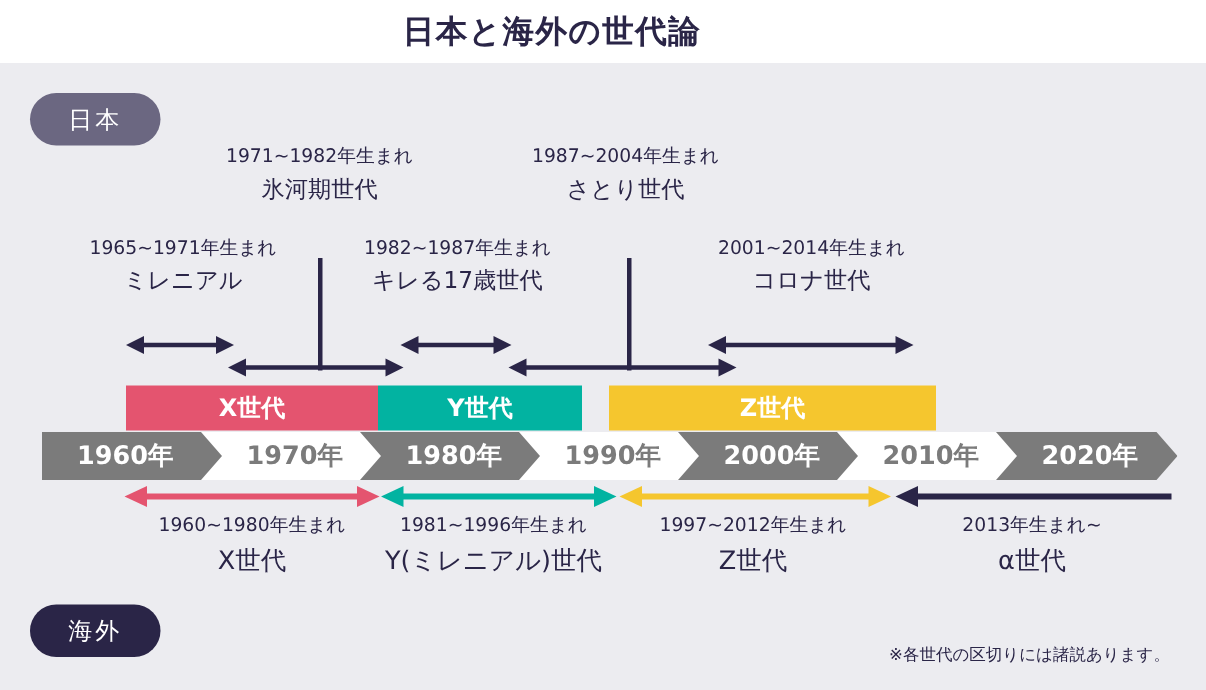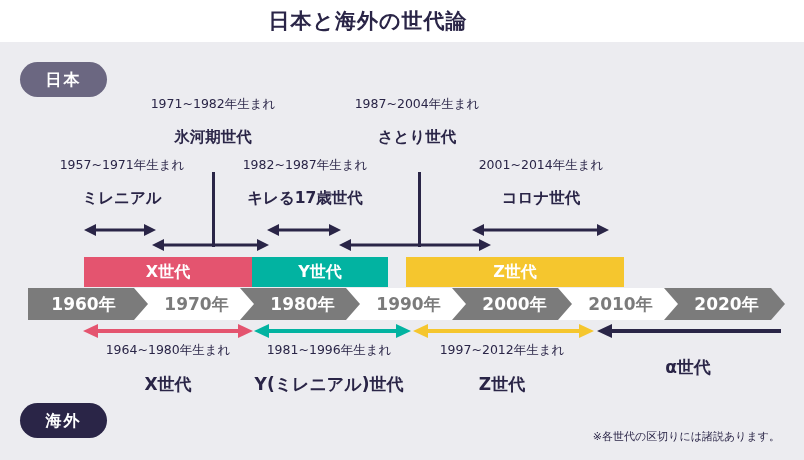--- a/index.html
+++ b/index.html
@@ -8,30 +8,30 @@
     font-family:"DejaVu Sans","Liberation Sans",sans-serif;
     background:#ffffff;
   }
   .panel { position:absolute; left:0; top:42px; width:804px; height:418px; background:#ECECF0; }
   .title {
     position:absolute; left:0; top:7px; width:736px; text-align:center;
     font-size:21px; font-weight:bold; color:#2A2547; letter-spacing:1px;
   }
   .badge {
     position:absolute; left:20px; width:87px; height:35px; border-radius:18px;
-    color:#fff; font-size:16px; font-weight:bold; text-align:center; line-height:35px;
+    color:#fff; font-size:16px; font-weight:normal; text-align:center; line-height:35px;
     letter-spacing:2px;
   }
   .badge.japan { top:62px; background:#6B6781; }
   .badge.overseas { top:403px; background:#2A2547; }
 
   
   .gen-label { position:absolute; width:220px; text-align:center; color:#2A2547; }
   .gen-label .years { font-size:12.5px; }
-  .gen-label .name  { font-size:15.5px; font-weight:bold; margin-top:14px; }
+  .gen-label .name  { font-size:15.5px; font-weight:normal; margin-top:3px; }
   .gen-label.big .name { font-size:17px; }
 
   
   .arrow { position:absolute; height:14px; --c:#2A2547; --head:12px; --shaft:3px; }
   .arrow .shaft {
     position:absolute; top:50%; transform:translateY(-50%);
     left:calc(var(--head) - 4px); right:calc(var(--head) - 4px);
     height:var(--shaft); background:var(--c);
   }
   .arrow.no-right .shaft { right:0; }
@@ -77,21 +77,21 @@
 <div class="gen-label" style="left:103px; top:96px;">
   <div class="years">1971~1982年生まれ</div>
   <div class="name">氷河期世代</div>
 </div>
 <div class="gen-label" style="left:307px; top:96px;">
   <div class="years">1987~2004年生まれ</div>
   <div class="name">さとり世代</div>
 </div>
 
 <div class="gen-label" style="left:12px; top:157px;">
-  <div class="years">1957~1971年生まれ</div>
+  <div class="years">1965~1971年生まれ</div>
   <div class="name">ミレニアル</div>
 </div>
 <div class="gen-label" style="left:195px; top:157px;">
   <div class="years">1982~1987年生まれ</div>
   <div class="name">キレる17歳世代</div>
 </div>
 <div class="gen-label" style="left:431px; top:157px;">
   <div class="years">2001~2014年生まれ</div>
   <div class="name">コロナ世代</div>
 </div>
@@ -152,28 +152,29 @@
   <span class="head-l"></span>
   <span class="shaft"></span>
   <span class="head-r"></span>
 </div>
 <div class="arrow thick no-right" style="left:597px; top:323px; width:184px; --c:#2A2547;">
   <span class="head-l"></span>
   <span class="shaft"></span>
 </div>
 
 <div class="gen-label big" style="left:58px; top:342px;">
-  <div class="years">1964~1980年生まれ</div>
+  <div class="years">1960~1980年生まれ</div>
   <div class="name">X世代</div>
 </div>
 <div class="gen-label big" style="left:219px; top:342px;">
   <div class="years">1981~1996年生まれ</div>
   <div class="name">Y(ミレニアル)世代</div>
 </div>
 <div class="gen-label big" style="left:392px; top:342px;">
   <div class="years">1997~2012年生まれ</div>
   <div class="name">Z世代</div>
 </div>
 <div class="gen-label big" style="left:578px; top:342px;">
+  <div class="years">2013年生まれ~</div>
   <div class="name">α世代</div>
 </div>
 
 <div class="footnote">※各世代の区切りには諸説あります。</div>
 
 </body></html>

